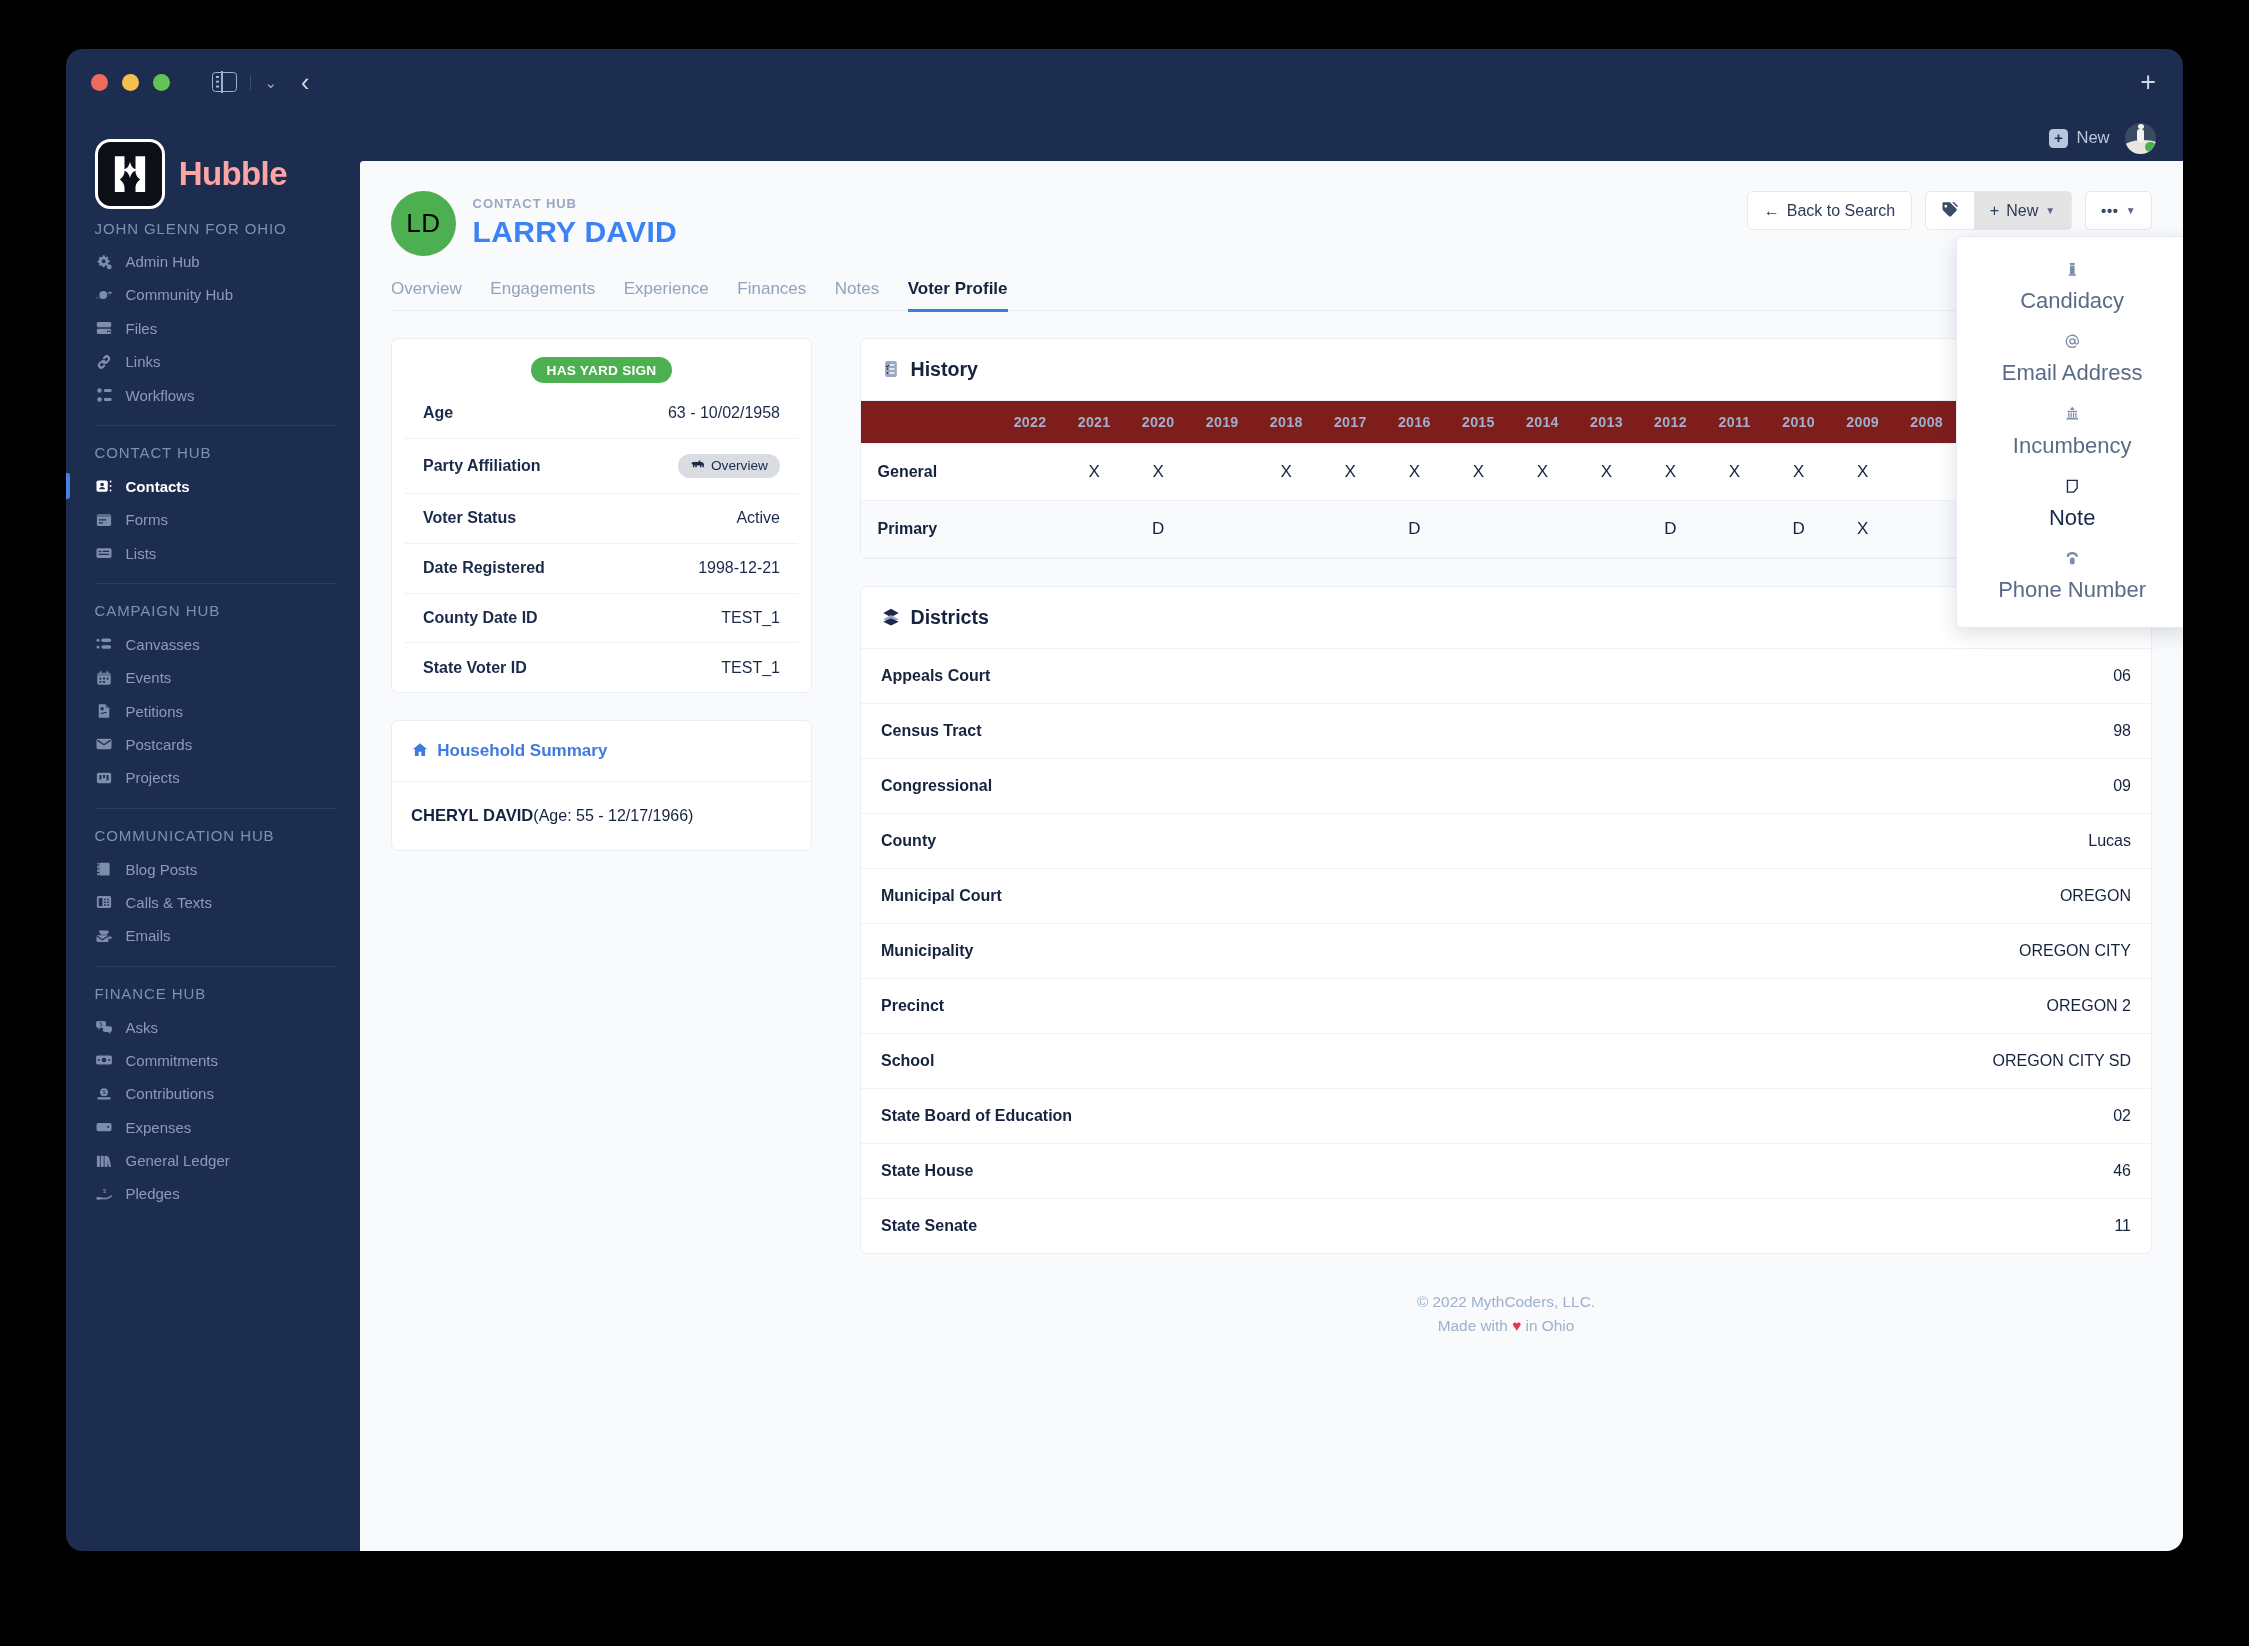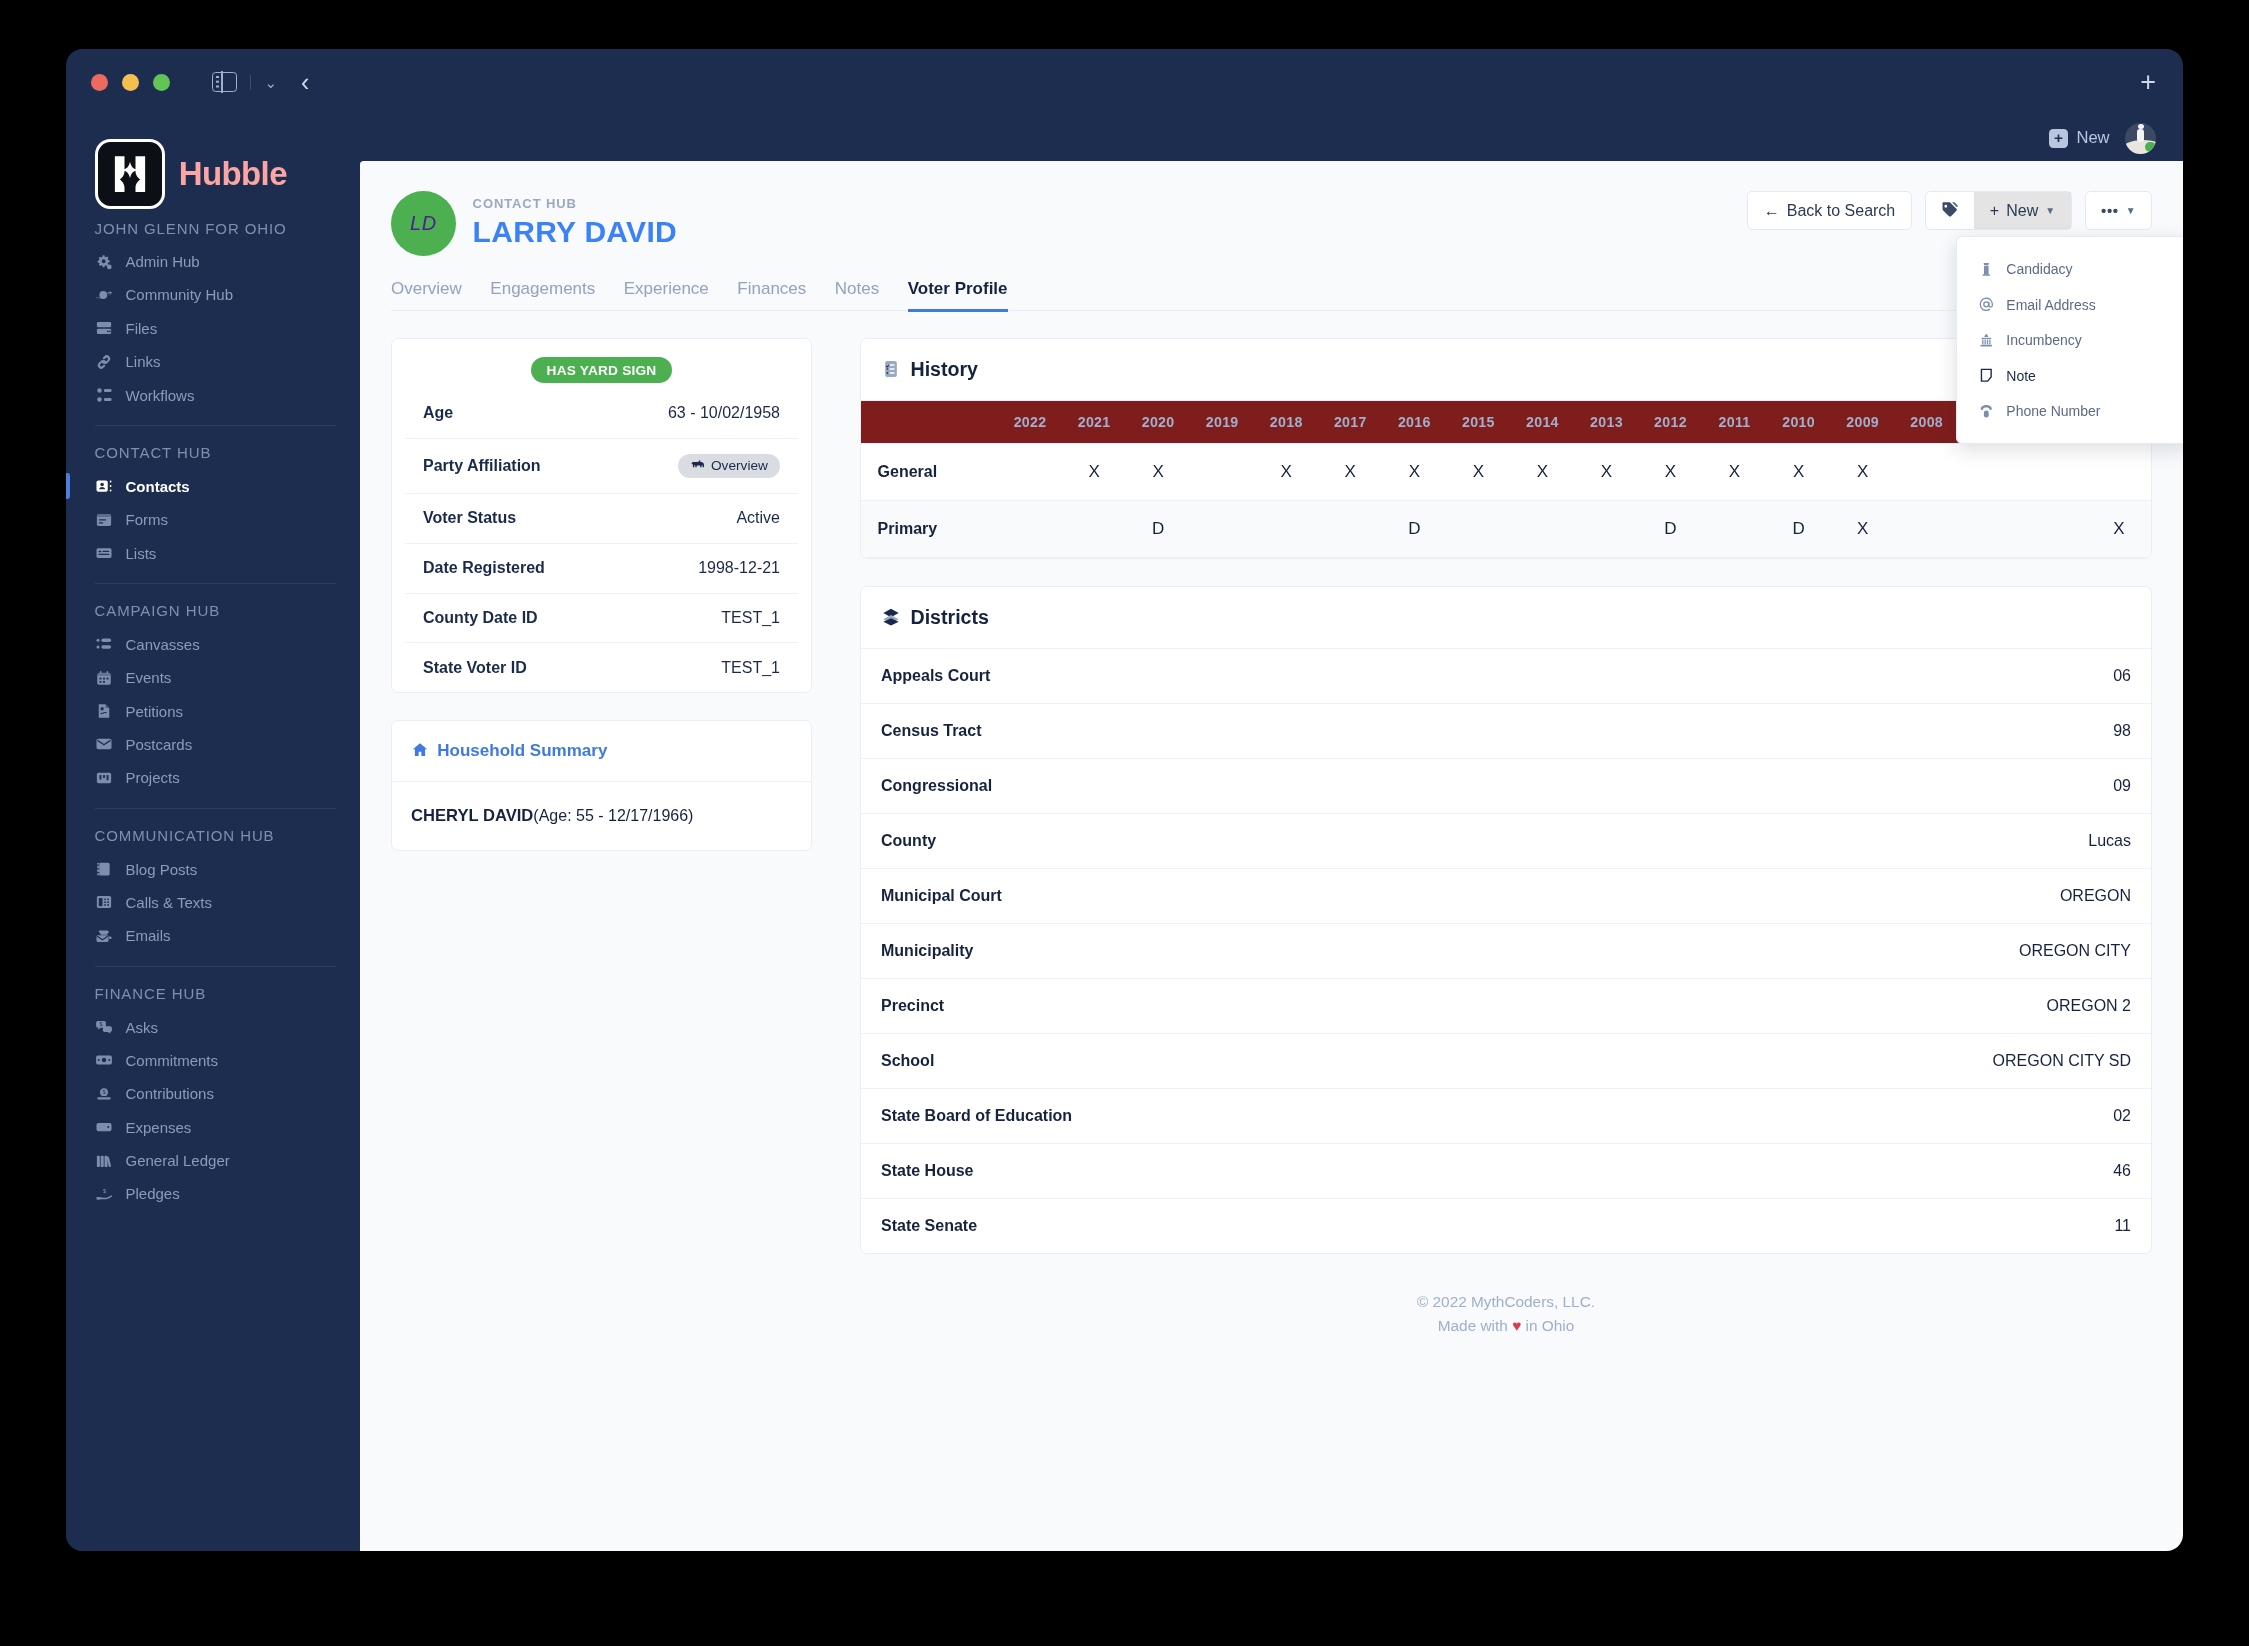--- a/index.html
+++ b/index.html
@@ -175,25 +175,24 @@
     position: relative;
   }
 
   
   .chead {
     display: flex; align-items: flex-start;
     padding: 30px 31px 0 31px;
   }
   .chead-avatar {
     width: 65px; height: 65px; border-radius: 50%;
-    background: #4caf50; color: #4c1d95;
+    background: #4caf50; color: #000000;
     display: flex; align-items: center; justify-content: center;
-    font-size: 20px; font-weight: 500; letter-spacing: 0.6px;
+    font-size: 26px; font-weight: 500; letter-spacing: 0.6px;
     flex: 0 0 auto;
-    font-style: italic;
   }
   .chead-text { margin-left: 16.6px; padding-top: 4.7px; }
   .chead-eyebrow {
     color: #9aa8c2; font-size: 13px; font-weight: 700;
     letter-spacing: 0.9px; text-transform: uppercase;
   }
   .chead-name {
     color: #3b82f6; font-size: 30px; font-weight: 700;
     letter-spacing: 0.3px; margin-top: 4.7px;
   }
@@ -232,22 +231,23 @@
     background: #ffffff;
     border: 0.6px solid #e6ebf3;
     border-radius: 6px;
     box-shadow: 0 6px 20px rgba(20,30,60,0.14);
     padding: 14.2px 0;
     z-index: 50;
   }
   .dd-item {
     display: flex; align-items: center; gap: 10.7px;
     padding: 9.5px 20px;
-    color: #566party; font-size: 14px;
+    color: #566party; font-size: 22px;
     cursor: pointer;
+    flex-direction: column;
   }
   .dd-item { color: #5b6b87; }
   .dd-item.dark { color: #1b2a4a; }
   .dd-ico { width: 19px; display:flex; justify-content:center; }
   .dd-ico svg { width: 16.6px; height: 16.6px; }
 
   
   .tabs {
     display: flex; gap: 28.5px;
     padding: 22.6px 31px 0 31px;

